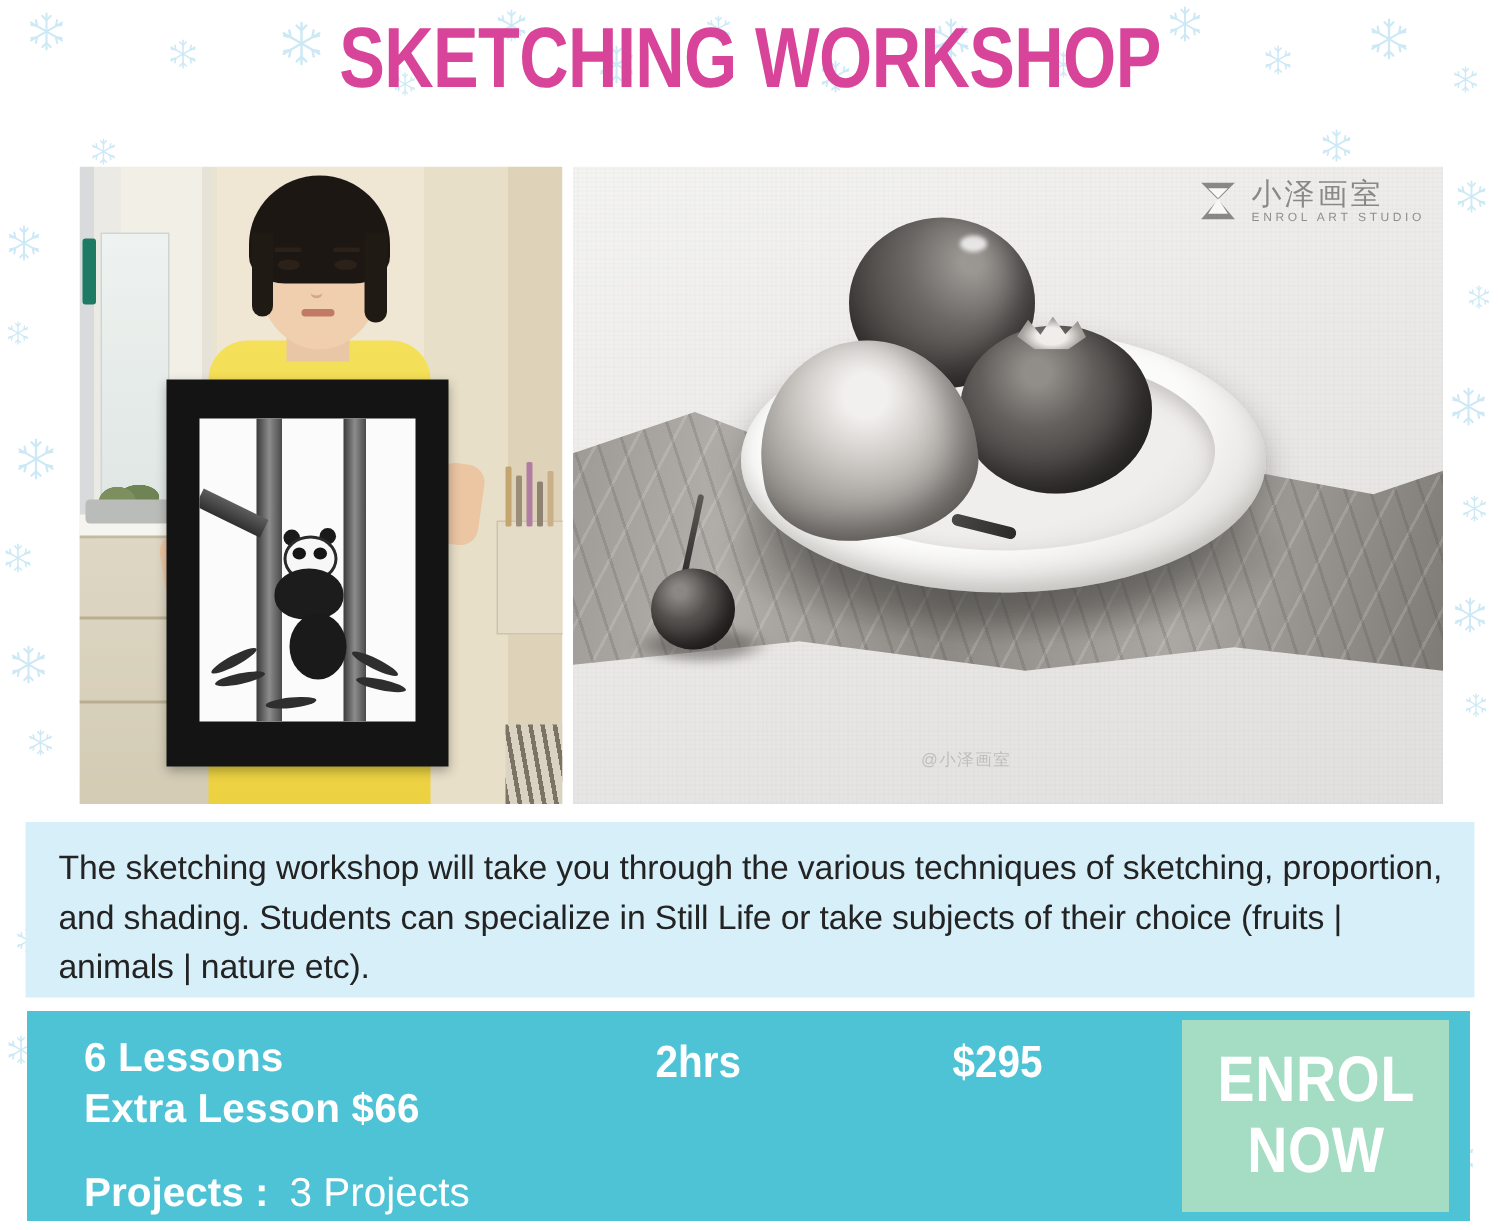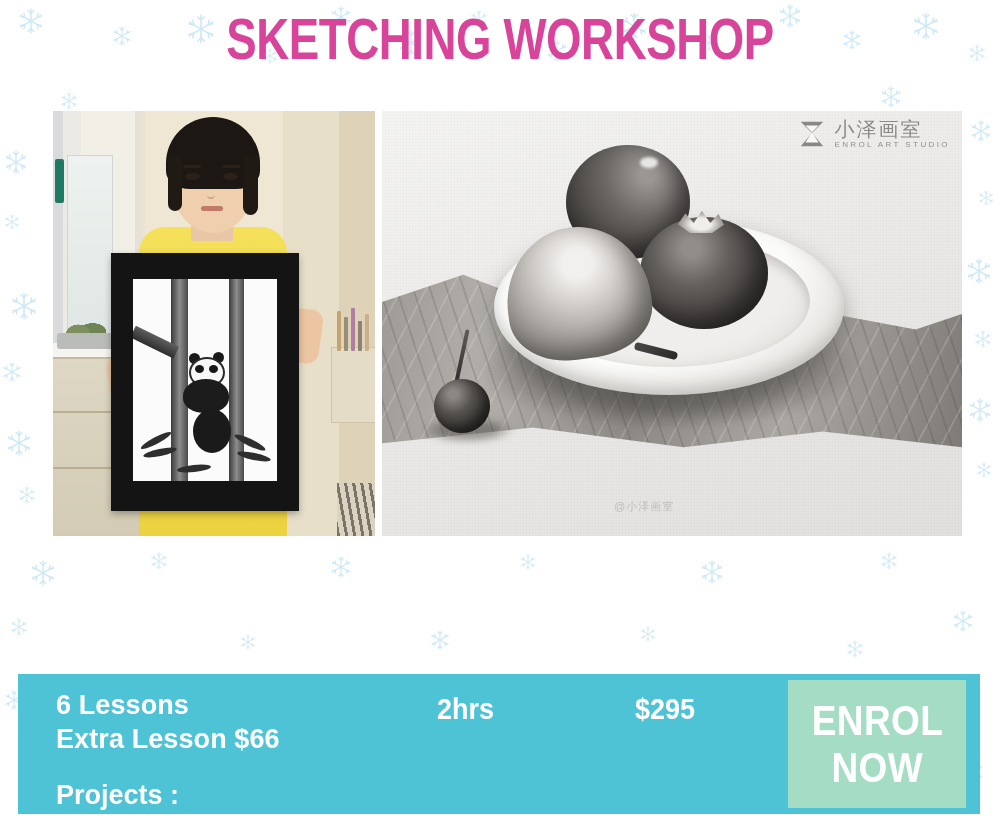--- a/index.html
+++ b/index.html
@@ -771,26 +771,30 @@
         <div>
           <div class="wm-cn">小泽画室</div>
           <div class="wm-en">ENROL ART STUDIO</div>
         </div>
       </div>
 
       <div class="wm-weibo">@小泽画室</div>
     </div>
   </div>
 
+  <div class="desc-box">
+    <p class="desc-text">The sketching workshop will take you through the various techniques of sketching, proportion, and shading. Students can specialize in Still Life or take subjects of their choice (fruits | animals | nature etc).</p>
+  </div>
 
   <div class="price-bar">
     <div class="pb-lessons">6 Lessons</div>
     <div class="pb-extra">Extra Lesson $66</div>
     <div class="pb-projects-row">
       <span class="pb-projects-label">Projects :</span>
+      <span class="pb-projects-value">3 Projects</span>
     </div>
     <div class="pb-hours">2hrs</div>
     <div class="pb-price">$295</div>
 
     <div class="enrol-btn">
       <div class="enrol-line">ENROL</div>
       <div class="enrol-line">NOW</div>
     </div>
   </div>
 

